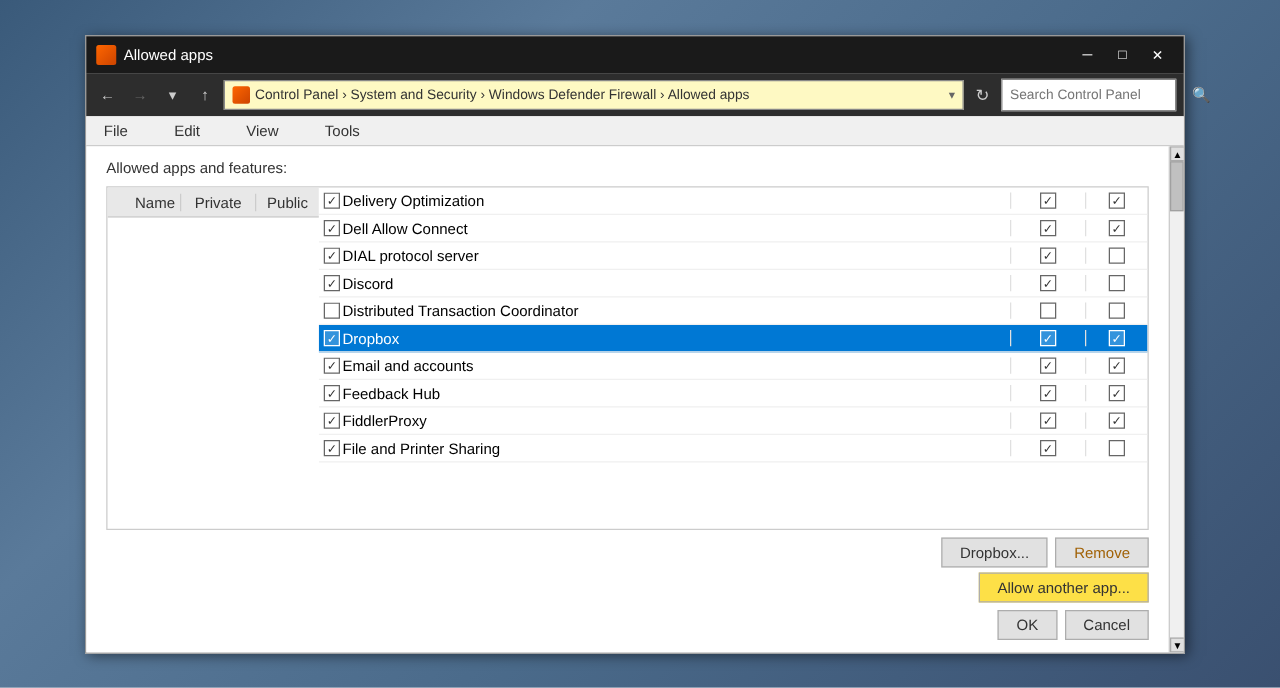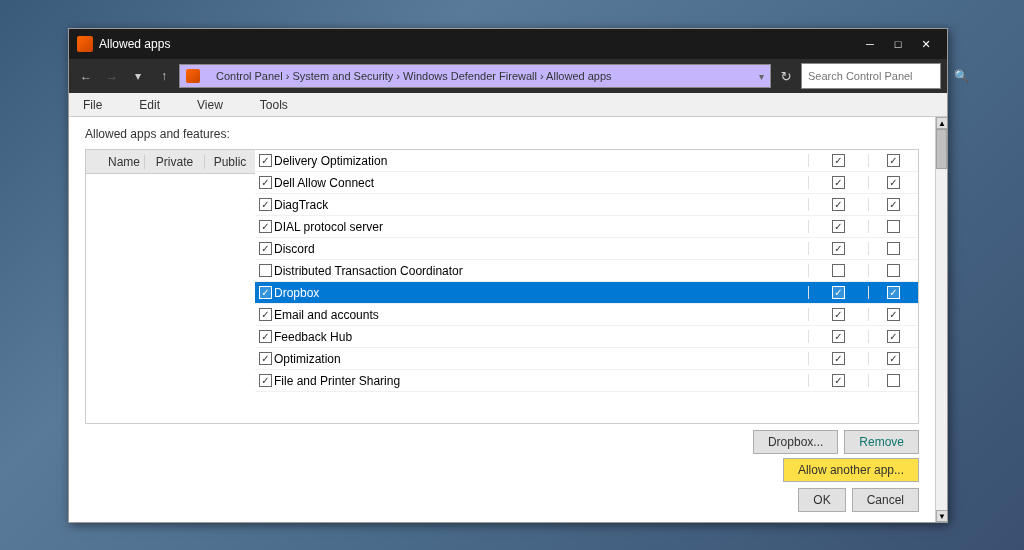--- a/index.html
+++ b/index.html
@@ -95,28 +95,28 @@
       cursor: pointer;
       display: flex;
       align-items: center;
       justify-content: center;
       border-radius: 2px;
     }
     .nav-btn.disabled { color: #666; cursor: default; }
     .address-box {
       flex: 1;
       height: 24px;
-      background: #c4b5fd;
+      background: #fef9c3;
       border: 1px solid #888;
       display: flex;
       align-items: center;
       padding: 0 6px;
       font-size: 11px;
       color: #333;
-      gap: 16px;
+      gap: 4px;
       justify-content: space-between;
     }
     .address-icon {
       width: 14px;
       height: 14px;
       background: linear-gradient(135deg, #ff6600, #cc4400);
       border-radius: 2px;
       flex-shrink: 0;
     }
     .address-text { flex: 1; }
@@ -339,21 +339,21 @@
       height: 24px;
       padding: 0 14px;
       background: #e1e1e1;
       border: 1px solid #adadad;
       font-size: 12px;
       color: #333;
       cursor: pointer;
       font-family: 'Segoe UI', sans-serif;
     }
     .btn.disabled {
-      color: #0f766e;
+      color: #a16207;
       cursor: default;
     }
     .btn-allow-another {
       height: 24px;
       padding: 0 14px;
       background: #fde047;
       border: 1px solid #adadad;
       font-size: 12px;
       color: #333;
       cursor: pointer;
@@ -440,32 +440,20 @@
                 <div class="row-private">
                   <div class="checkbox checked"></div>
                 </div>
                 <div class="row-public">
                   <div class="checkbox checked"></div>
                 </div>
               </div>
               <div class="table-row">
                 <div class="row-name">
                   <div class="checkbox checked"></div>
-                  <span>DiagTrack</span>
-                </div>
-                <div class="row-private">
-                  <div class="checkbox checked"></div>
-                </div>
-                <div class="row-public">
-                  <div class="checkbox checked"></div>
-                </div>
-              </div>
-              <div class="table-row">
-                <div class="row-name">
-                  <div class="checkbox checked"></div>
                   <span>DIAL protocol server</span>
                 </div>
                 <div class="row-private">
                   <div class="checkbox checked"></div>
                 </div>
                 <div class="row-public">
                   <div class="checkbox"></div>
                 </div>
               </div>
               <div class="table-row">
@@ -524,21 +512,21 @@
                 <div class="row-private">
                   <div class="checkbox checked"></div>
                 </div>
                 <div class="row-public">
                   <div class="checkbox checked"></div>
                 </div>
               </div>
               <div class="table-row">
                 <div class="row-name">
                   <div class="checkbox checked"></div>
-                  <span>Optimization</span>
+                  <span>FiddlerProxy</span>
                 </div>
                 <div class="row-private">
                   <div class="checkbox checked"></div>
                 </div>
                 <div class="row-public">
                   <div class="checkbox checked"></div>
                 </div>
               </div>
               <div class="table-row">
                 <div class="row-name">

